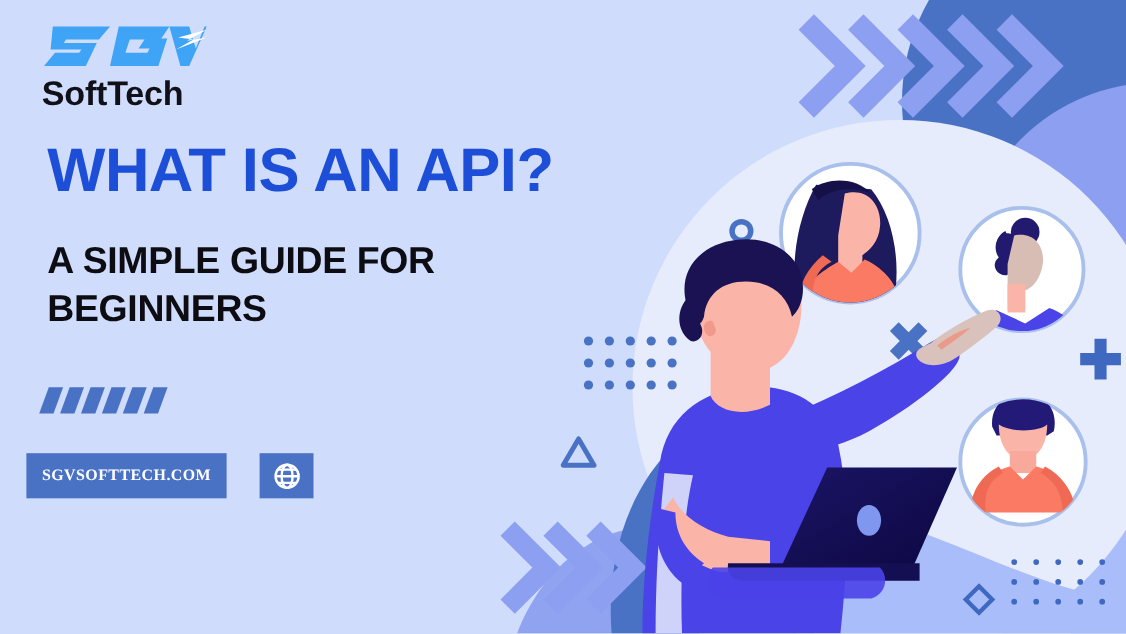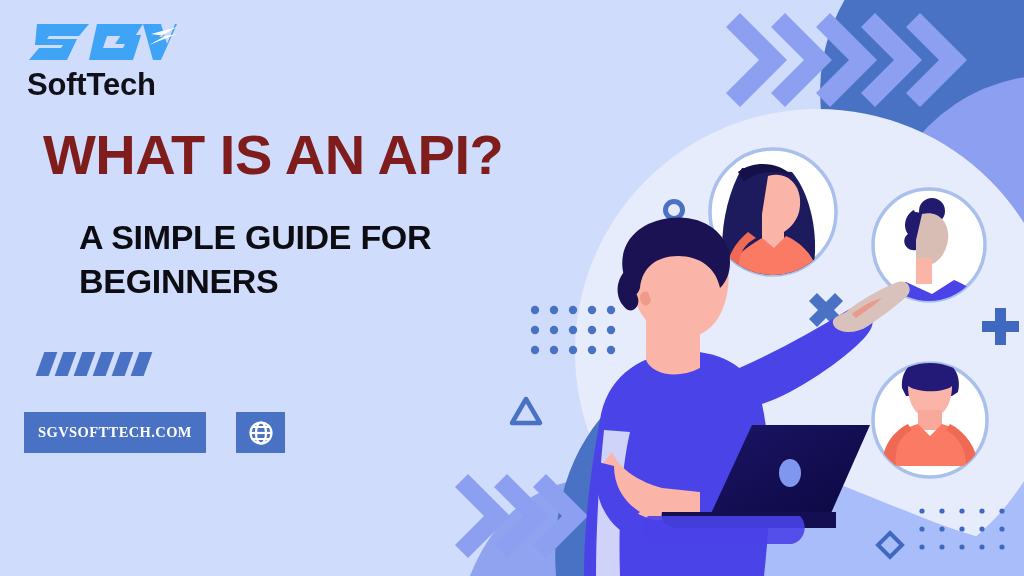--- a/index.html
+++ b/index.html
@@ -8,41 +8,40 @@
     background:#cfdcfb;
     font-family:"Liberation Sans", sans-serif;
     position:relative;
   }
   .stage{position:absolute;inset:0;width:1024px;height:576px;overflow:hidden;background:#cfdcfb;}
 
   
   .bg-layer{position:absolute;inset:0;overflow:hidden;}
 
   
-  .logo{position:absolute;left:27px;top:18px;width:320px;}
+  .logo{position:absolute;left:38px;top:18px;width:320px;}
   .logo-mark{display:block;height:48px;}
   .logo-word{
     font-size:31px;font-weight:700;color:#111018;letter-spacing:-0.2px;
     line-height:1;margin-top:3px;font-family:"Liberation Sans", sans-serif;
   }
 
   
   .headline{
     position:absolute;left:43px;top:127px;
     font-size:56px;line-height:1;font-weight:800;
-    color:#7f1d1d;letter-spacing:-0.5px;
+    color:#1d4ed8;letter-spacing:-0.5px;
     font-family:"Liberation Sans", sans-serif;
   }
   .subhead{
     position:absolute;left:43px;top:216px;width:470px;
     font-size:34px;line-height:1.28;font-weight:800;
     color:#0c0c12;letter-spacing:-0.3px;
     font-family:"Liberation Sans", sans-serif;
     text-transform:uppercase;
-    margin-left:36px;
   }
 
   
   .bars{position:absolute;left:40px;top:352px;display:flex;gap:6px;}
   .bars i{display:block;width:13px;height:24px;background:#4a72c4;
           transform:skewX(-20deg);}
 
   
   .url-badge{
     position:absolute;left:24px;top:412px;

